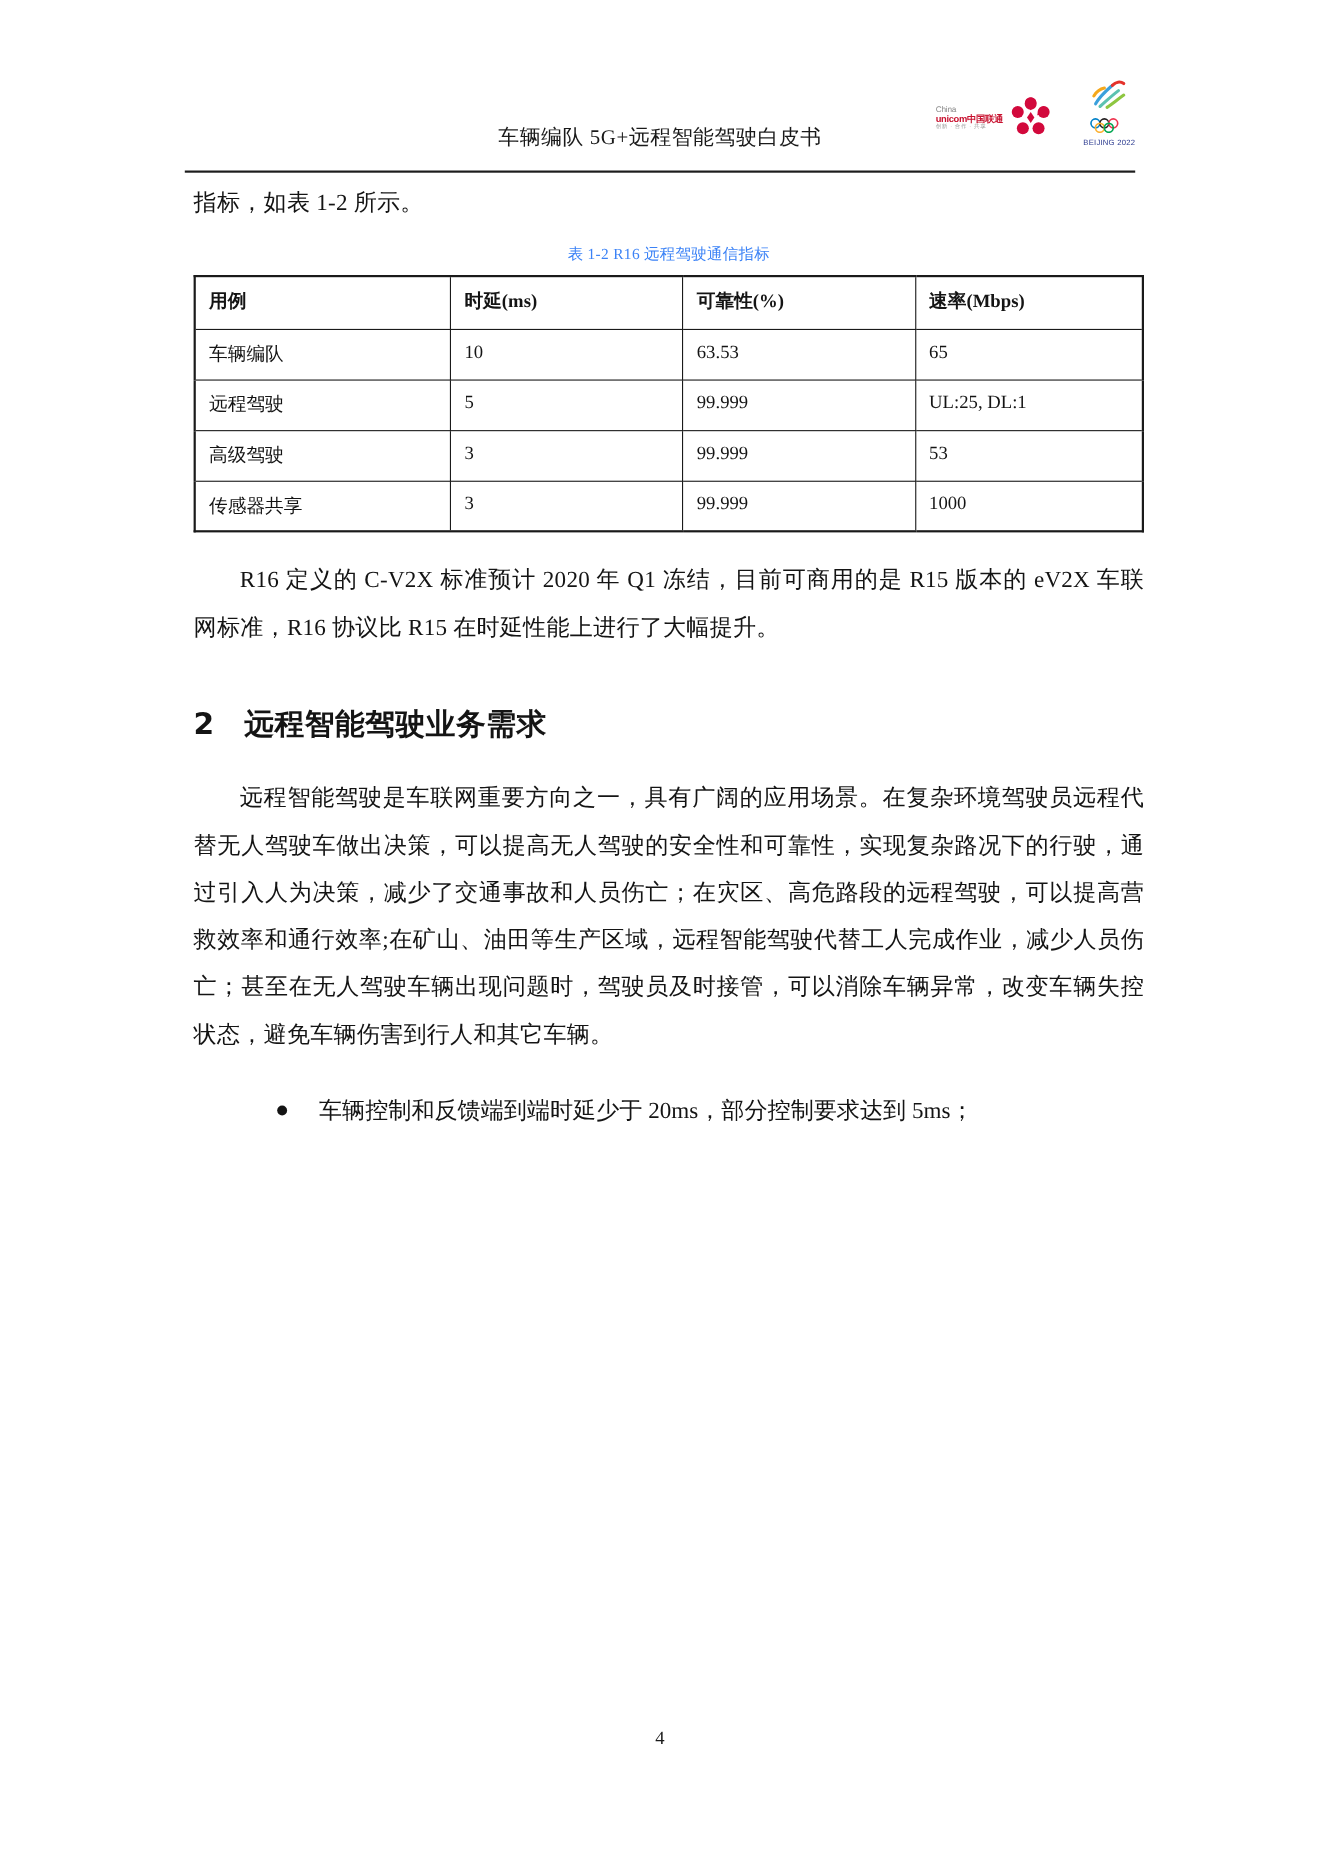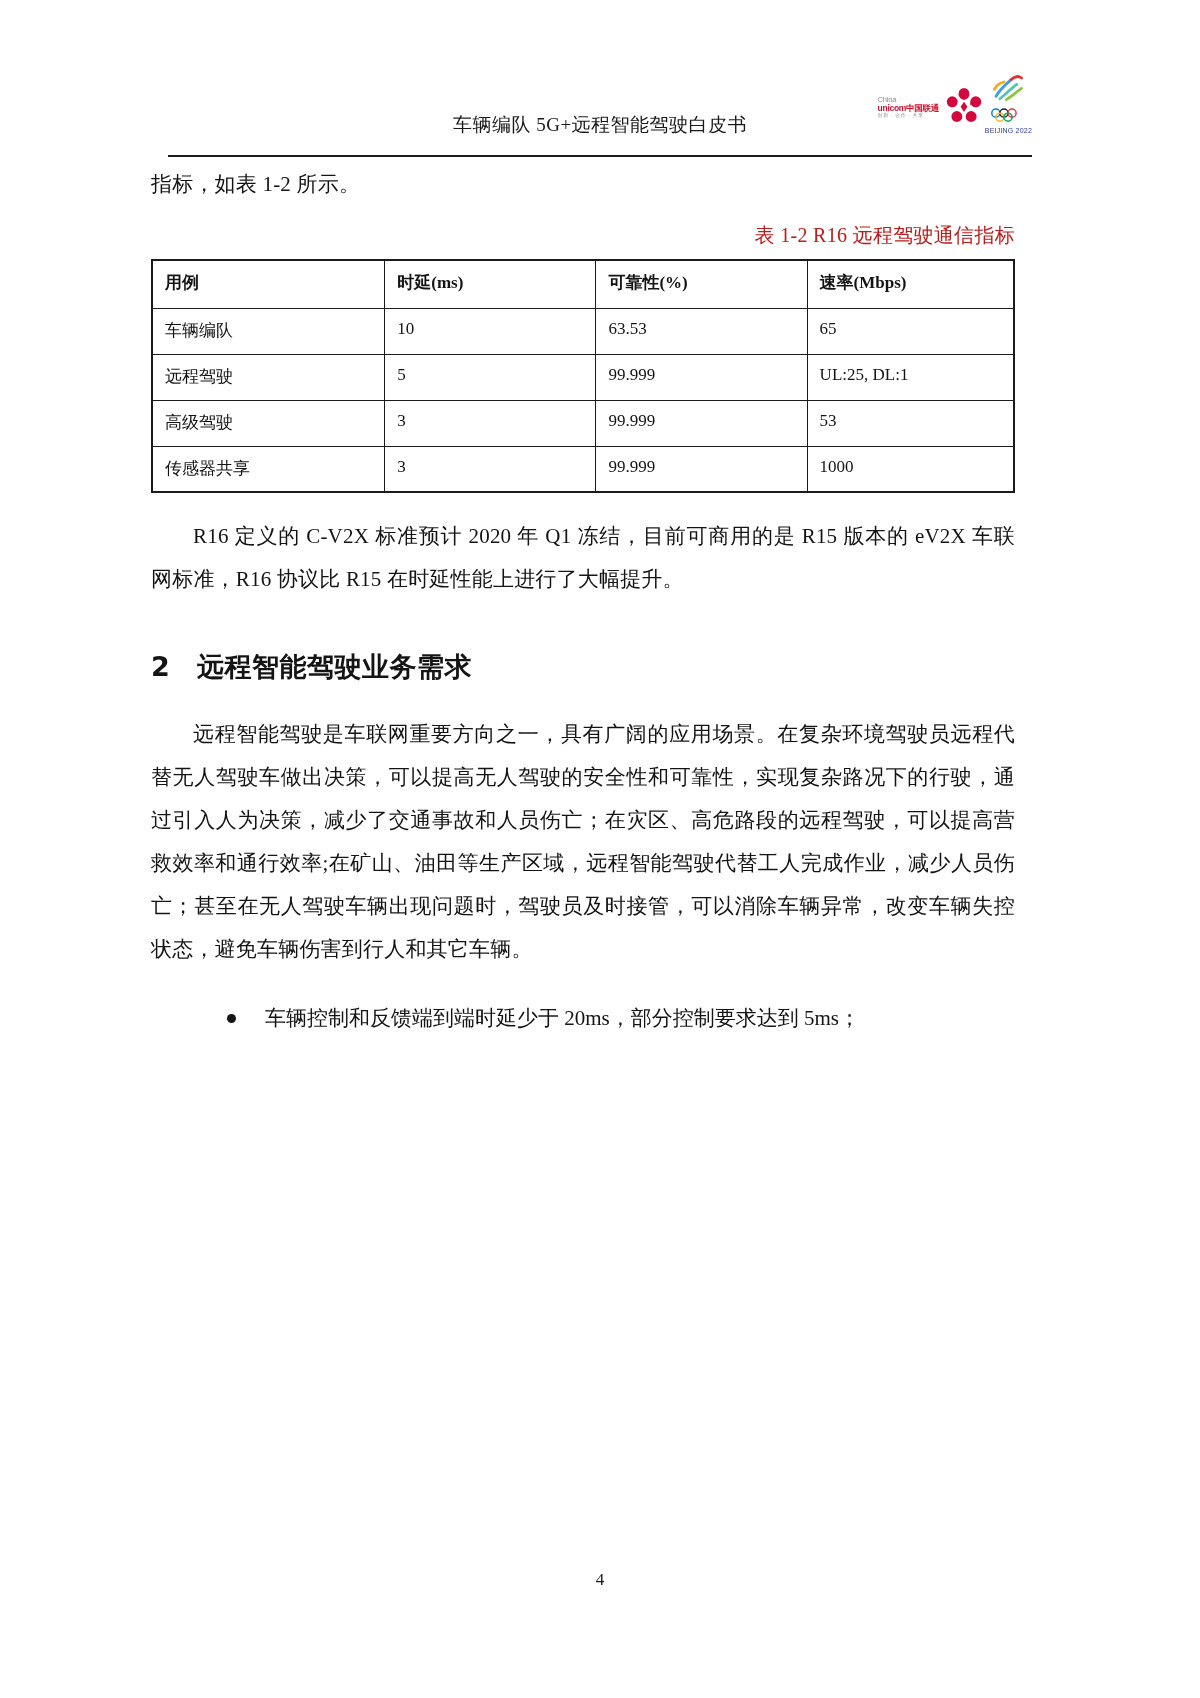--- a/index.html
+++ b/index.html
@@ -31,21 +31,21 @@
     top: 78px;
     width: 864px;
     height: 80px;
   }
   .header-logos {
     position: absolute;
     right: 0px;
     top: 0px;
     display: flex;
     align-items: flex-end;
-    gap: 0;
+    gap: 27px;
     height: 56px;
   }
   .unicom-logo {
     display: flex;
     align-items: center;
     gap: 4px;
     height: 52px;
   }
   .unicom-wordmark {
     display: flex;
@@ -105,44 +105,44 @@
     position: absolute;
     left: 168px;
     top: 155px;
     width: 864px;
     border-top: 2.5px solid #1c1c1c;
   }
 
   
   .body-text {
     position: absolute;
-    left: 151px;
+    left: 176px;
     top: 163px;
     width: 864px;
   }
 
   p.para {
     margin: 0;
     font-size: 21px;
     line-height: 43px;
     text-align: justify;
     text-justify: inter-ideograph;
     letter-spacing: 0.2px;
     color: #141414;
   }
   p.indent {
     text-indent: 2em;
   }
   p.gap-before { margin-top: 22px; }
 
   .table-caption {
     margin: 16px 0 10px 0;
-    text-align: right;
-    font-size: 20px;
-    color: #b91c1c;
+    text-align: center;
+    font-size: 14px;
+    color: #3b82f6;
     letter-spacing: 0.3px;
   }
 
   
   table.metrics {
     border-collapse: collapse;
     width: 864px;
     margin: 0 0 0 0;
     table-layout: fixed;
   }

